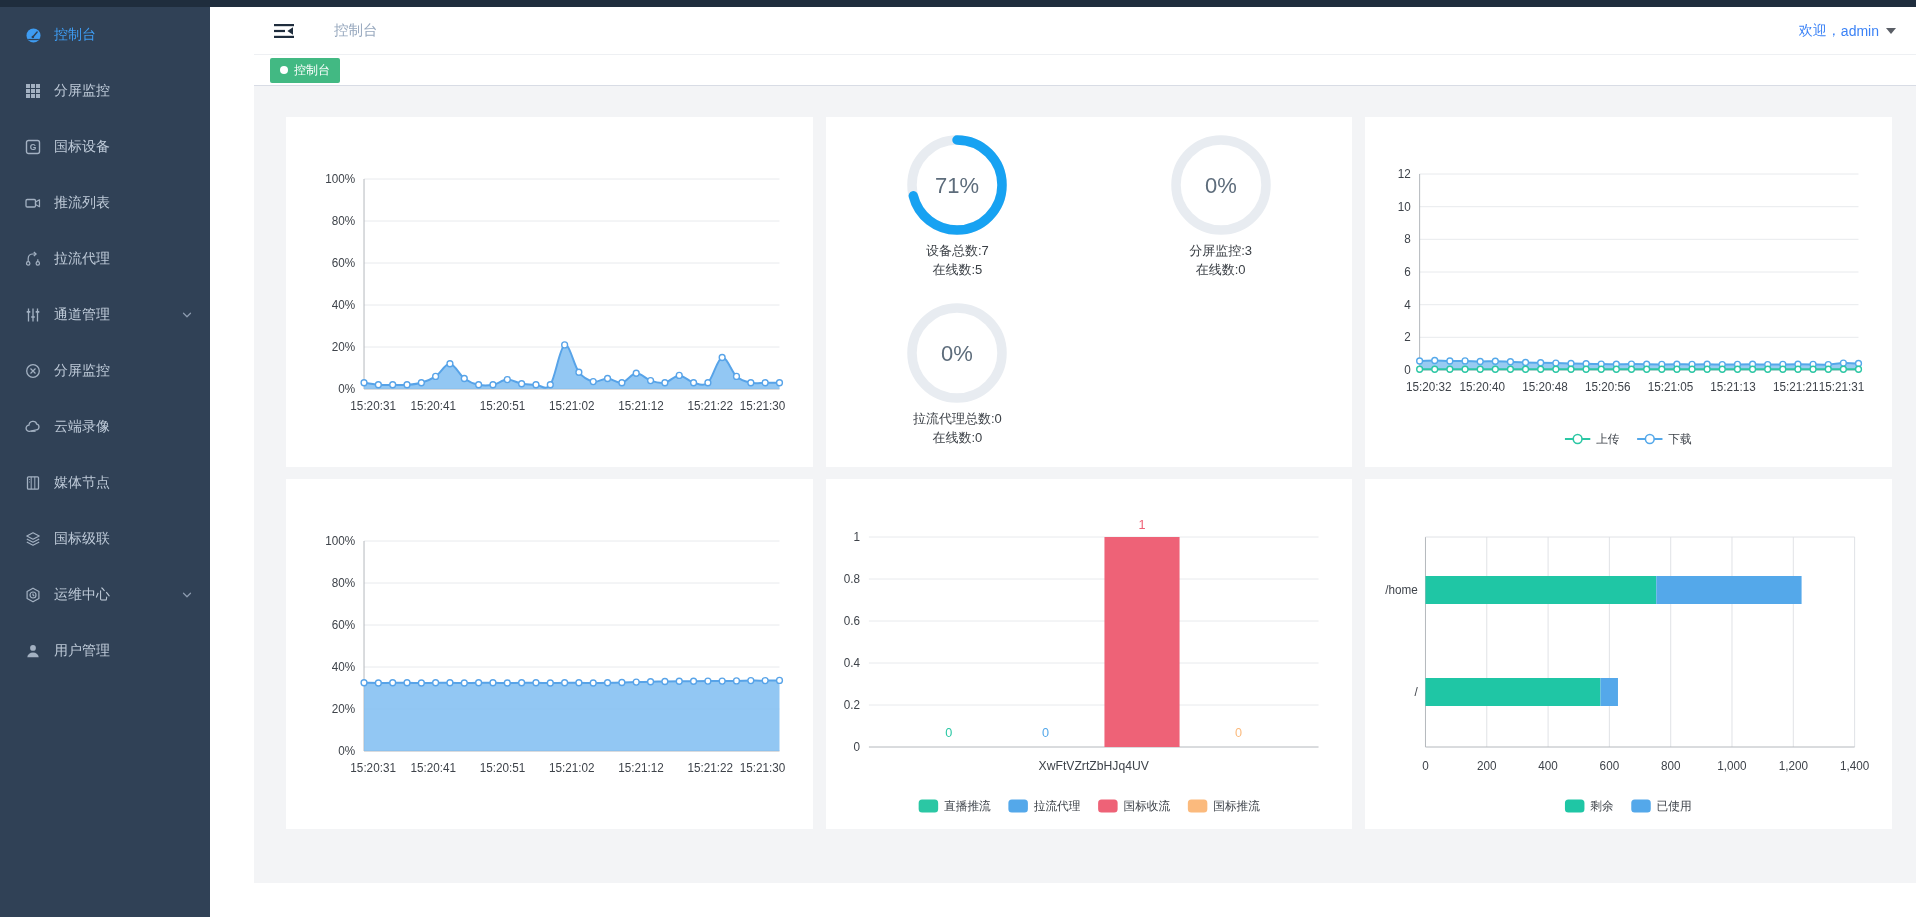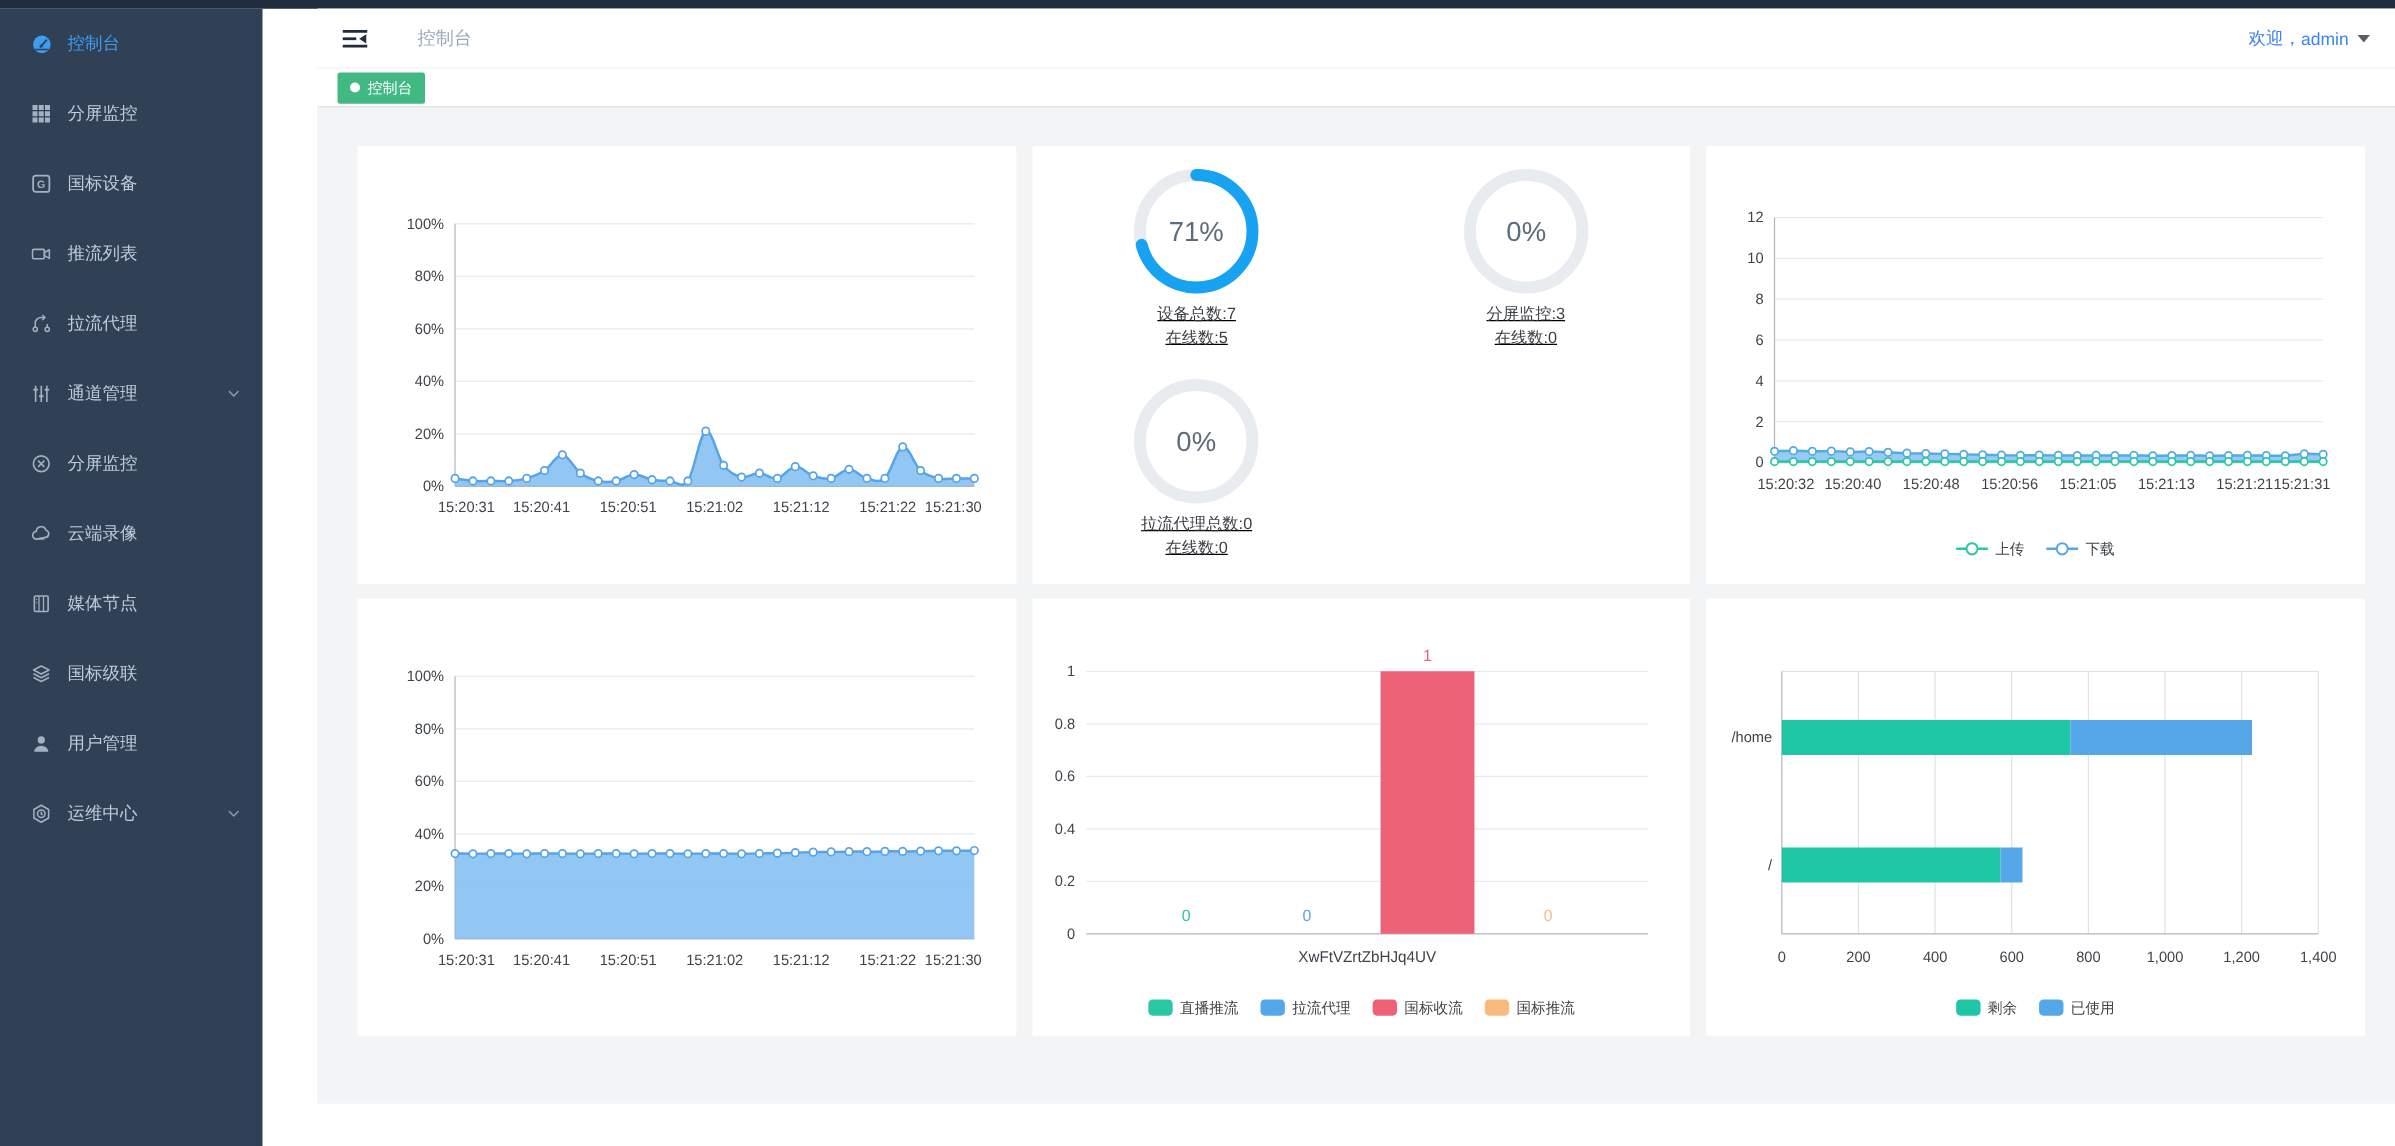--- a/index.html
+++ b/index.html
@@ -29,21 +29,21 @@
   .tag { height:25px; background:#42b983; color:#fff; font-size:12px; border-radius:2px;
     display:flex; align-items:center; padding:0 10px; cursor:pointer; }
   .tag .dot { width:8px; height:8px; border-radius:50%; background:#fff; margin-right:6px; }
   
   .content { height:797px; background:#f3f4f6; }
   .grid { display:grid; grid-template-columns:repeat(3,1fr); gap:12px 13px;
     margin:31px 24px 0 32px; }
   .panel { background:#fff; height:350px; position:relative; }
   .panel svg.chart { width:100%; height:100%; display:block; }
   
-  .gauge-grid { display:grid; grid-template-columns:1fr 1fr; padding-top:16px; row-gap:22px;text-decoration:underline; }
+  .gauge-grid { display:grid; grid-template-columns:1fr 1fr; padding-top:16px; row-gap:22px; }
   .gauge-cell { display:flex; flex-direction:column; align-items:center; }
   .gauge-lines { margin-top:4px; font-size:13px; color:#3a3f45; text-align:center; line-height:19px; }
   .footer-strip { flex:1; background:#fff; }
 </style>
 </head>
 <body>
 
 <div class="top-strip"></div>
 <div class="layout">
   <aside class="sidebar" id="sidebar">
@@ -151,41 +151,41 @@
           <svg viewBox="0 0 16 16" width="16" height="16" fill="none" stroke="currentColor" stroke-width="1.2" stroke-linejoin="round">
             <path d="M8 1.8L14.2 5 8 8.2 1.8 5z"></path>
             <path d="M1.8 8L8 11.2 14.2 8"></path>
             <path d="M1.8 11L8 14.2 14.2 11"></path>
           </svg>
         </span>
         <span>国标级联</span>
       </div>
       <div class="side-item">
         <span class="ico">
-          <svg viewBox="0 0 16 16" width="16" height="16" fill="currentColor">
-            <circle cx="8" cy="4.9" r="2.9"></circle>
-            <path d="M2.3 14.3a5.7 4.7 0 0 1 11.4 0z"></path>
-          </svg>
-        </span>
-        <span>用户管理</span>
-      </div>
-      <div class="side-item">
-        <span class="ico">
           <svg viewBox="0 0 16 16" width="16" height="16" fill="none" stroke="currentColor" stroke-width="1.2">
             <path d="M8 1.2l5.9 3.4v6.8L8 14.8l-5.9-3.4V4.6z" stroke-linejoin="round"></path>
             <circle cx="8" cy="8" r="3"></circle>
             <path d="M8 6.4V8l1.2.9"></path>
           </svg>
         </span>
         <span>运维中心</span>
         <span class="chev">
           <svg viewBox="0 0 16 16" width="14" height="14" fill="none" stroke="currentColor" stroke-width="1.4">
             <path d="M4 6l4 4 4-4" stroke-linecap="round" stroke-linejoin="round"></path>
           </svg>
         </span>
+      </div>
+      <div class="side-item">
+        <span class="ico">
+          <svg viewBox="0 0 16 16" width="16" height="16" fill="currentColor">
+            <circle cx="8" cy="4.9" r="2.9"></circle>
+            <path d="M2.3 14.3a5.7 4.7 0 0 1 11.4 0z"></path>
+          </svg>
+        </span>
+        <span>用户管理</span>
       </div>
     </aside>
   <div class="main">
     <header class="navbar">
       <span class="fold-btn" id="fold-btn">
           <svg viewBox="0 0 20 18" width="20" height="18" fill="#1f2d3d">
             <rect x="0" y="2" width="20" height="2.2"></rect>
             <rect x="0" y="7.9" width="11" height="2.2"></rect>
             <rect x="0" y="13.8" width="20" height="2.2"></rect>
             <path d="M19 5.3v7.4l-5.6-3.7z"></path>

